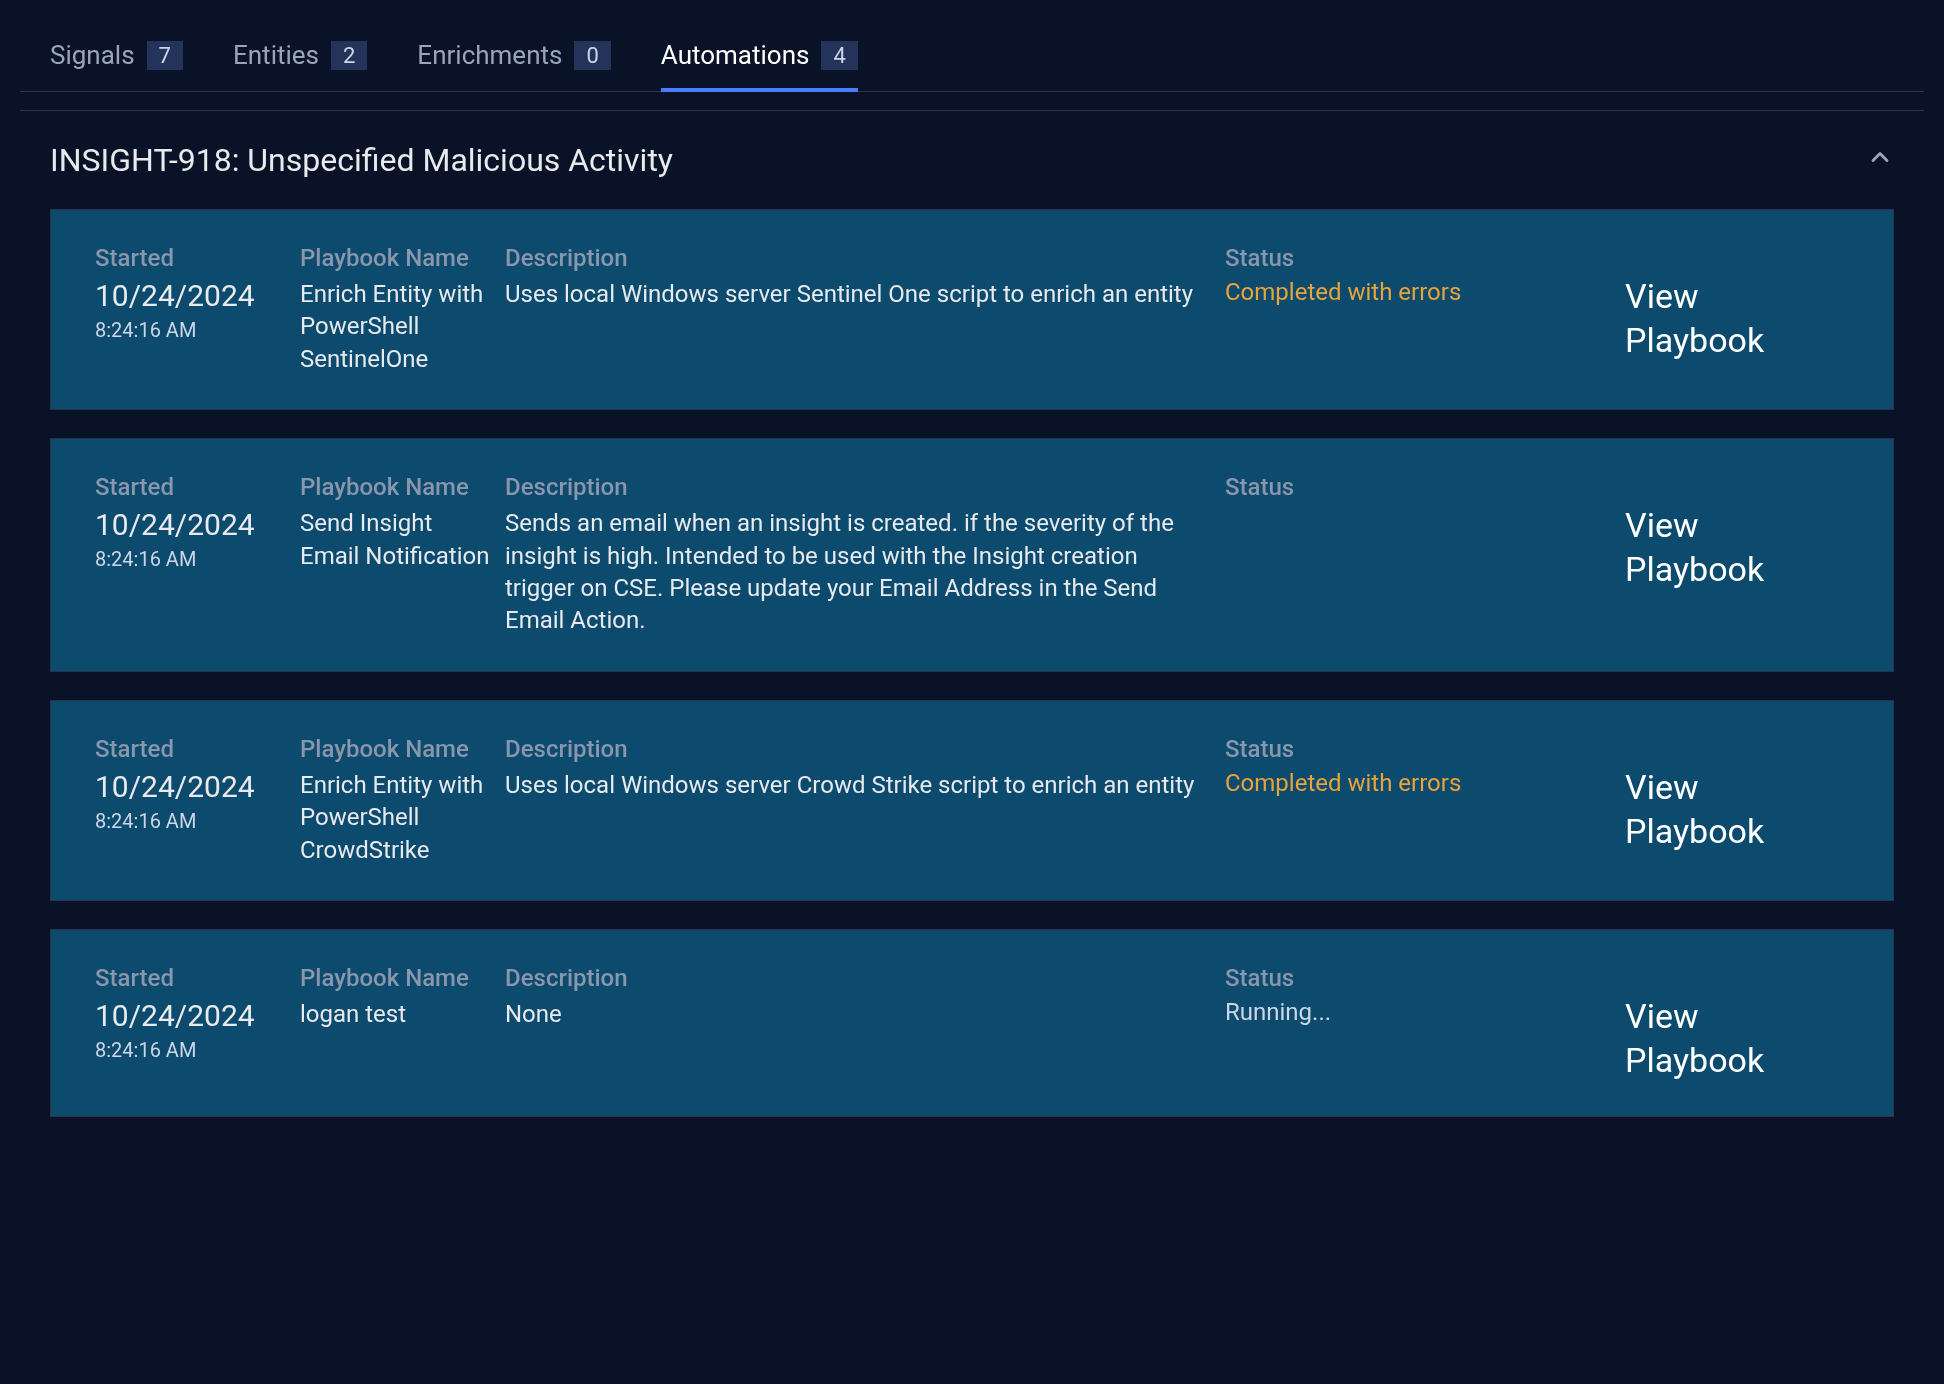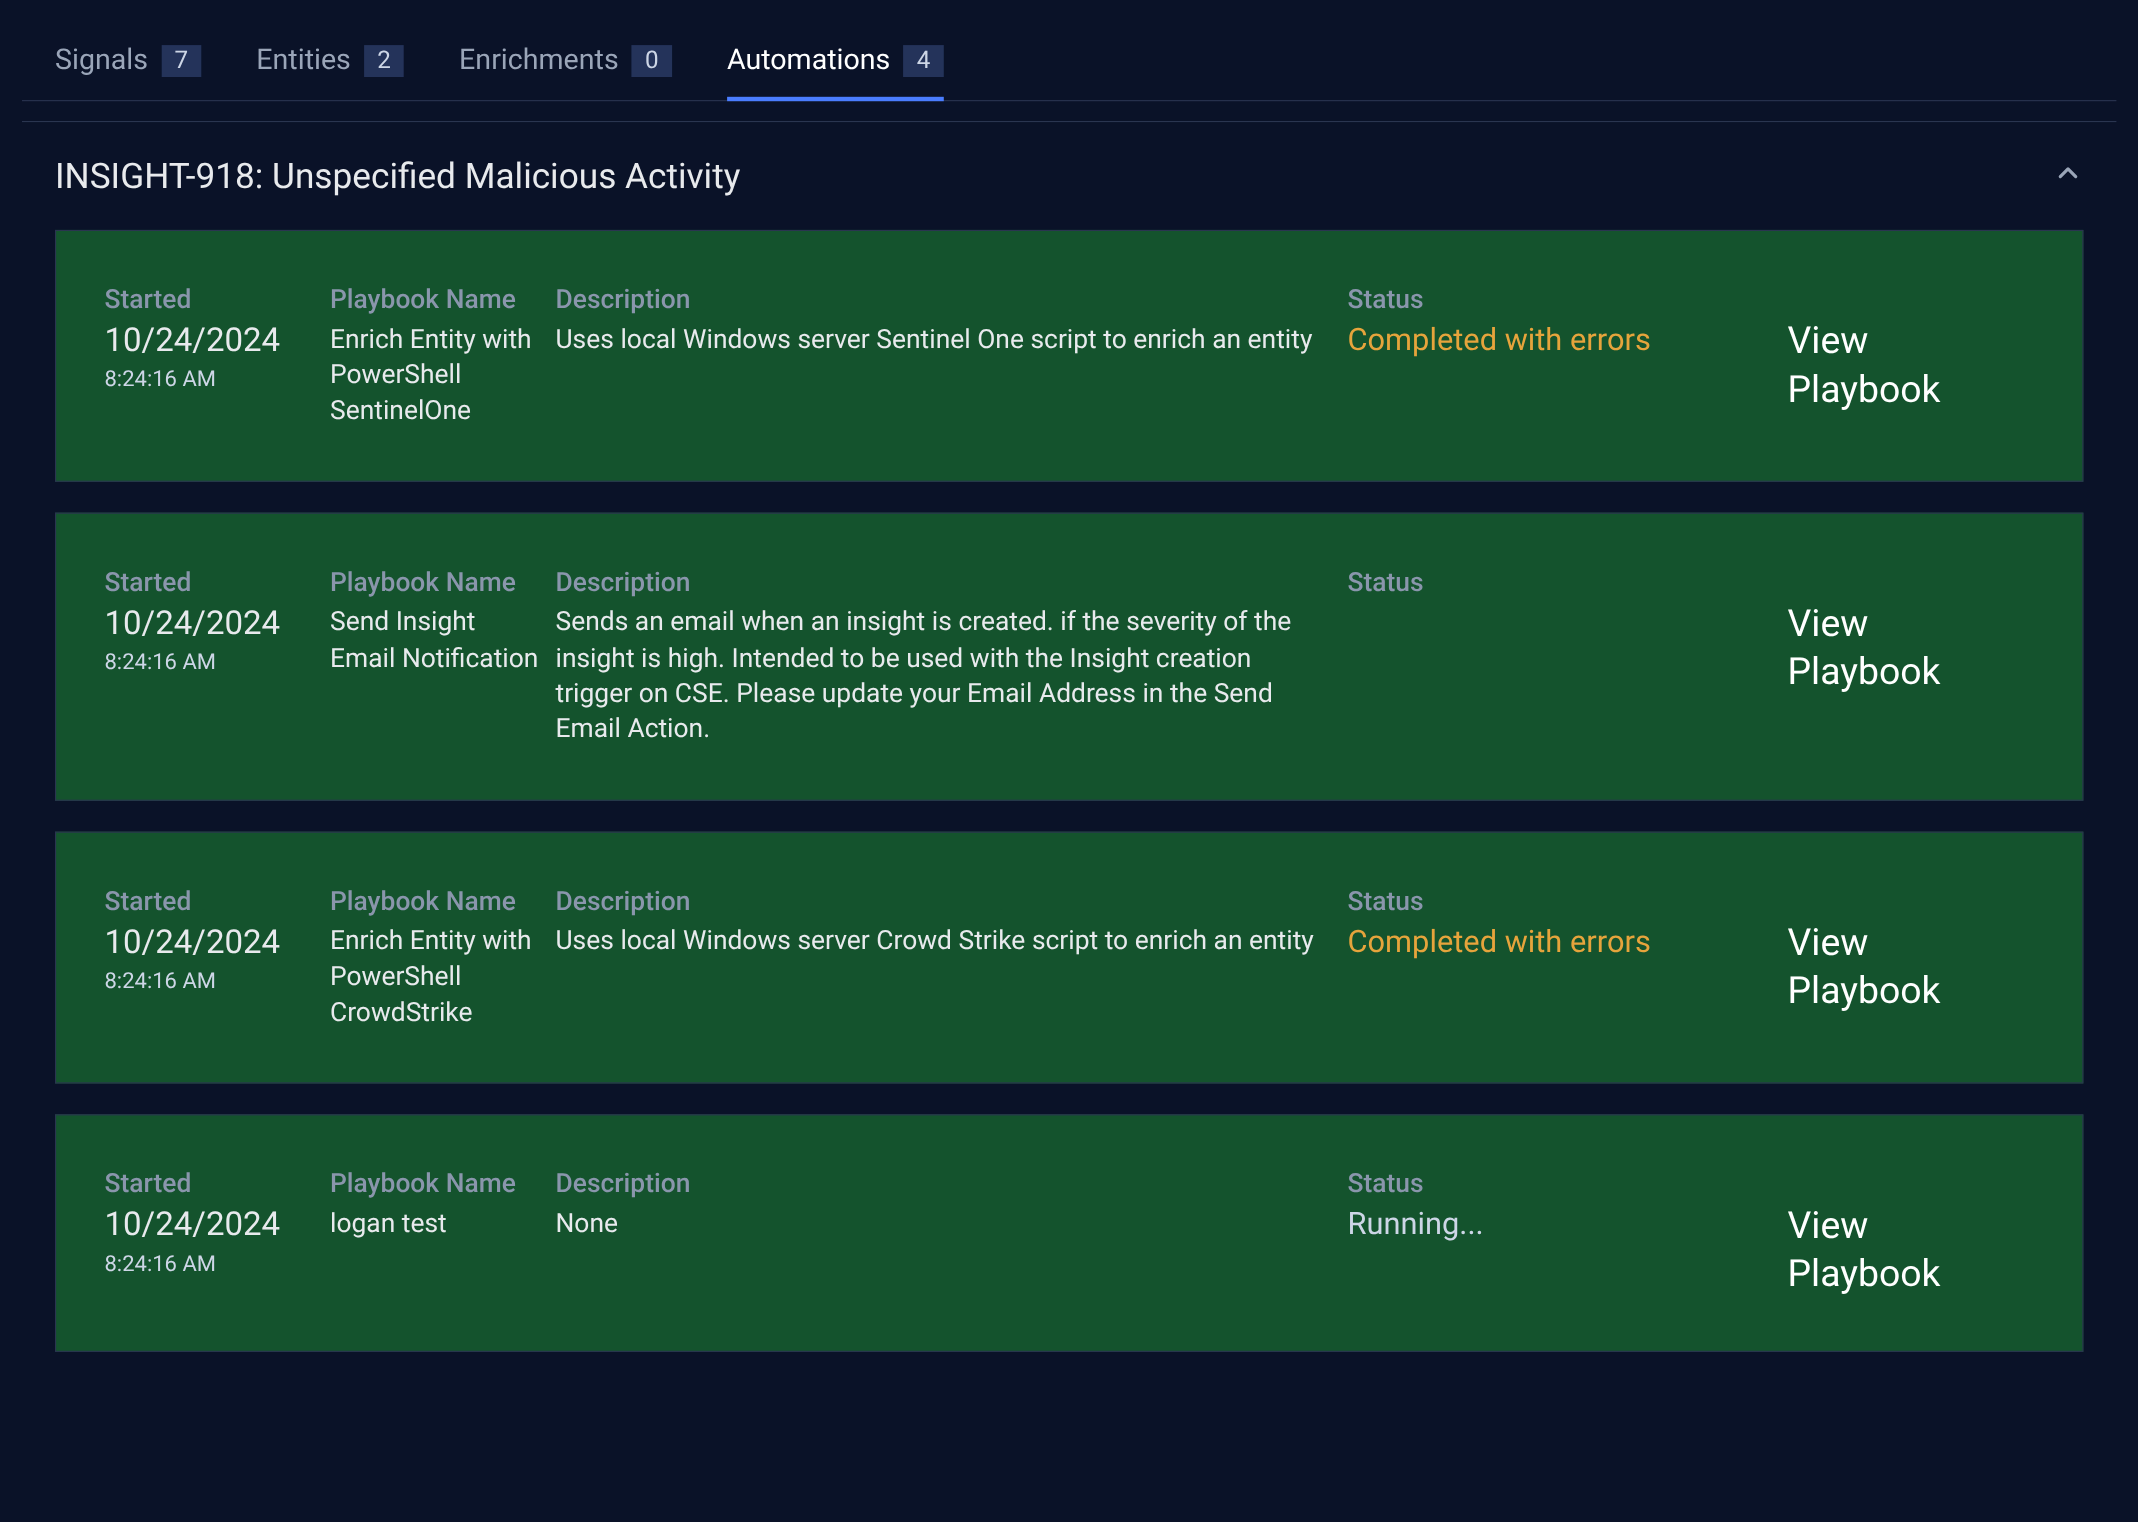--- a/index.html
+++ b/index.html
@@ -67,22 +67,22 @@
     cursor: pointer;
   }
   .cards {
     display: flex;
     flex-direction: column;
     gap: 28px;
     padding: 0 30px;
   }
   .card {
     border: 1px solid #2a3550;
-    background: #14532d;
-    padding: 48px 44px;
+    background: #0c4a6e;
+    padding: 34px 44px;
     display: grid;
     grid-template-columns: 205px 205px 720px 400px 200px;
     gap: 0;
     align-items: flex-start;
   }
   .col-label {
     color: #8a96ac;
     font-size: 24px;
     font-weight: 500;
     margin-bottom: 6px;
@@ -106,21 +106,21 @@
     padding-right: 10px;
   }
   .description-text {
     font-size: 24px;
     color: #e8eaed;
     line-height: 1.35;
     margin-top: 2px;
     padding-right: 30px;
   }
   .status-value {
-    font-size: 28px;
+    font-size: 24px;
     margin-top: 2px;
   }
   .status-warn { color: #e6a43c; }
   .status-success { color: #6db86d; }
   .status-running { color: #cdd6e6; }
   .view-link {
     font-size: 34px;
     color: #ffffff;
     cursor: pointer;
     line-height: 1.3;

